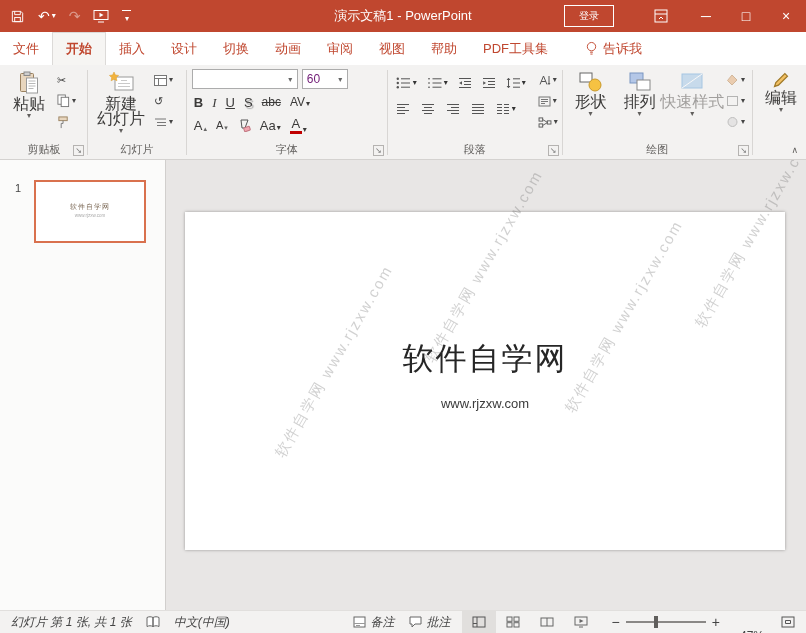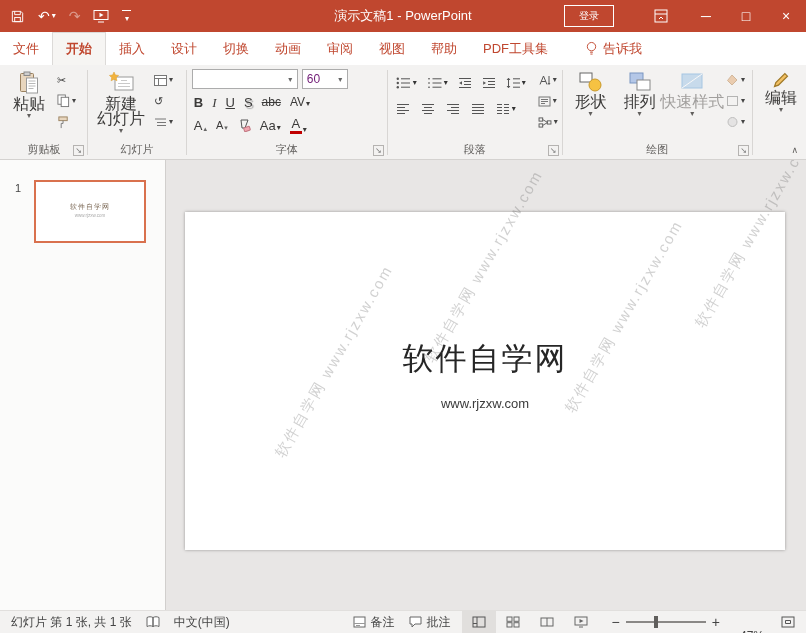--- a/index.html
+++ b/index.html
@@ -68,21 +68,21 @@
   .thumb-title { margin-top:20px; text-align:center; font-size:7px; color:#7d6a57; letter-spacing:1px; }
   .thumb-sub { text-align:center; font-size:6px; color:#aaa; transform:scale(.75); }
   .main { flex:1; background:var(--canvas-bg,#E8E6E5); position:relative; overflow:hidden; }
   .slide { position:absolute; left:19px; top:52px; width:600px; height:338px; background:#fff; box-shadow:0 0 3px rgba(0,0,0,.35); }
   .slide-title { position:absolute; left:0; right:0; top:126px; text-align:center; font-size:31px; color:#262626; letter-spacing:2px; }
   .slide-sub { position:absolute; left:0; right:0; top:184px; text-align:center; font-size:13px; color:#3b3b3b; }
   .wm { position:absolute; white-space:nowrap; color:rgba(90,90,90,.28); font-size:15px; letter-spacing:2px; transform:rotate(-60deg); pointer-events:none; }
 
   
   .statusbar { height:23px; background:var(--statusbar-bg,#F3F2F1); border-top:1px solid #E1DFDD; display:flex; align-items:center; font-size:12px; color:#444; flex:none; padding:0 4px; }
-  .sb-item { display:flex; align-items:center; gap:5px; padding:0 7px; height:100%; white-space:nowrap; }
+  .sb-item { display:flex; align-items:center; gap:5px; padding:0 7px; height:100%; white-space:nowrap;font-style:italic; }
   .sb-views { display:flex; align-items:center; gap:0; padding:0 4px; }
   .sb-view { padding:0 10px; height:23px; display:flex; align-items:center; }
   .sb-view.active { background:#E1DFDD; }
   .zoomwrap { display:flex; align-items:center; padding:0 4px; }
   .zoomsign { font-size:14px; padding:0 6px; color:#444; }
   .zoomtrack { width:80px; height:2px; background:#8A8886; position:relative; }
   .zoomthumb { position:absolute; left:35%; top:-5px; width:4px; height:12px; background:#605E5C; }
   .zoompct { padding:0 10px;margin-top:28px; }
 </style>
 </head>

